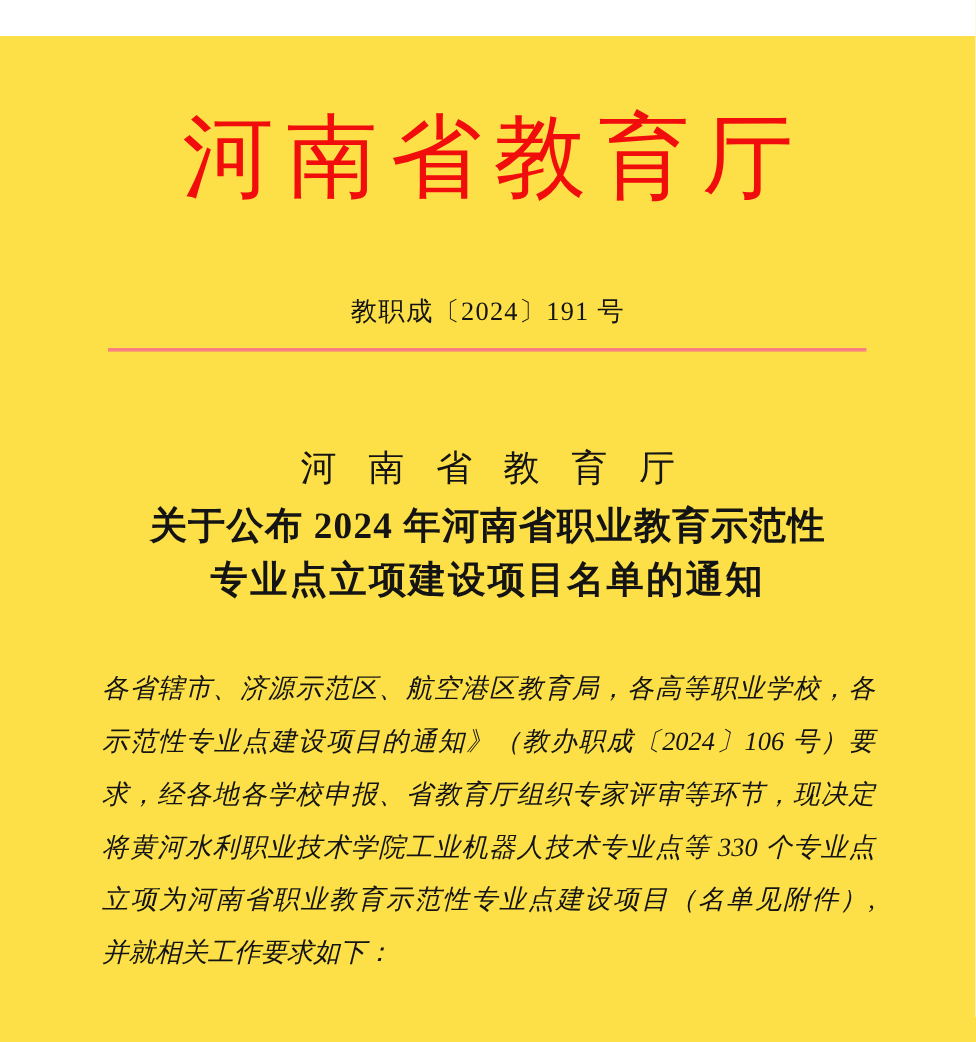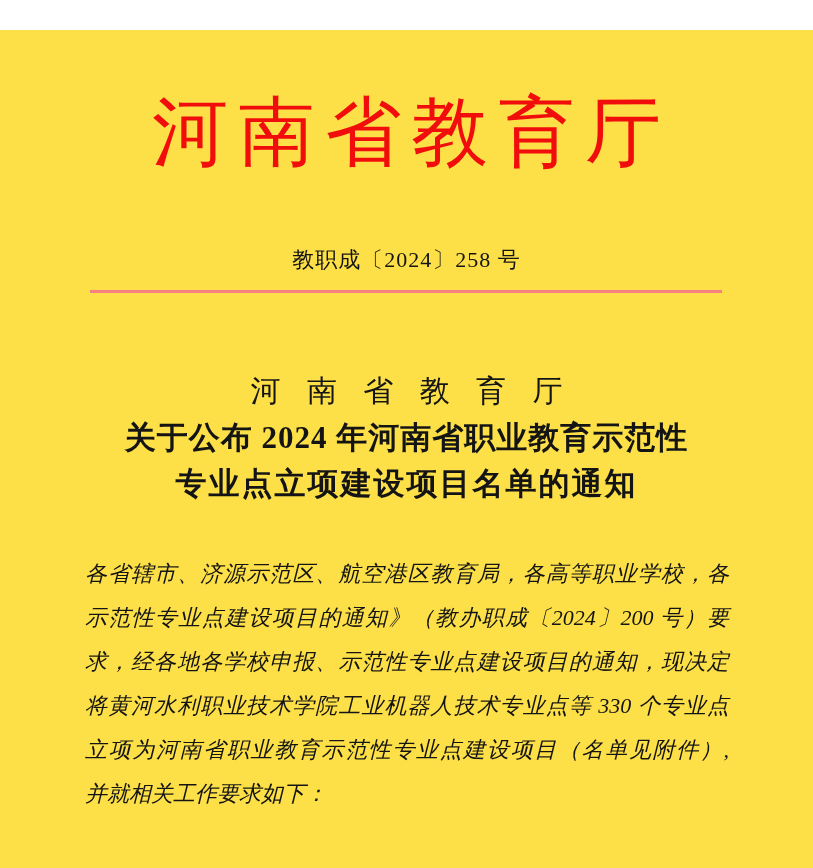--- a/index.html
+++ b/index.html
@@ -102,32 +102,32 @@
     text-indent: 1.5em;
   }
 </style>
 </head>
 <body>
 
 <div class="doc">
 
   <div class="letterhead" style="color: rgb(242, 13, 13);">河南省教育厅</div>
 
-  <div class="doc-number">教职成〔2024〕258 号</div>
+  <div class="doc-number">教职成〔2024〕191 号</div>
 
   <div class="red-divider" style="background: rgb(249, 128, 128);"></div>
 
   <div class="title-line title-line1">河南省教育厅</div>
 
   <div class="title-line title-line2">关于公布 2024 年河南省职业教育示范性</div>
 
   <div class="title-line title-line3">专业点立项建设项目名单的通知</div>
 
   <div class="body-text">
     <div class="line">各省辖市、济源示范区、航空港区教育局，各高等职业学校，各</div>
-    <div class="line">示范性专业点建设项目的通知》（教办职成〔2024〕200 号）要</div>
-    <div class="line">求，经各地各学校申报、示范性专业点建设项目的通知，现决定</div>
+    <div class="line">示范性专业点建设项目的通知》（教办职成〔2024〕106 号）要</div>
+    <div class="line">求，经各地各学校申报、省教育厅组织专家评审等环节，现决定</div>
     <div class="line">将黄河水利职业技术学院工业机器人技术专业点等 330 个专业点</div>
     <div class="line">立项为河南省职业教育示范性专业点建设项目（名单见附件）,</div>
     <div class="line no-stretch">并就相关工作要求如下：</div>
   </div>
 
 </div>
 
 </body></html>

